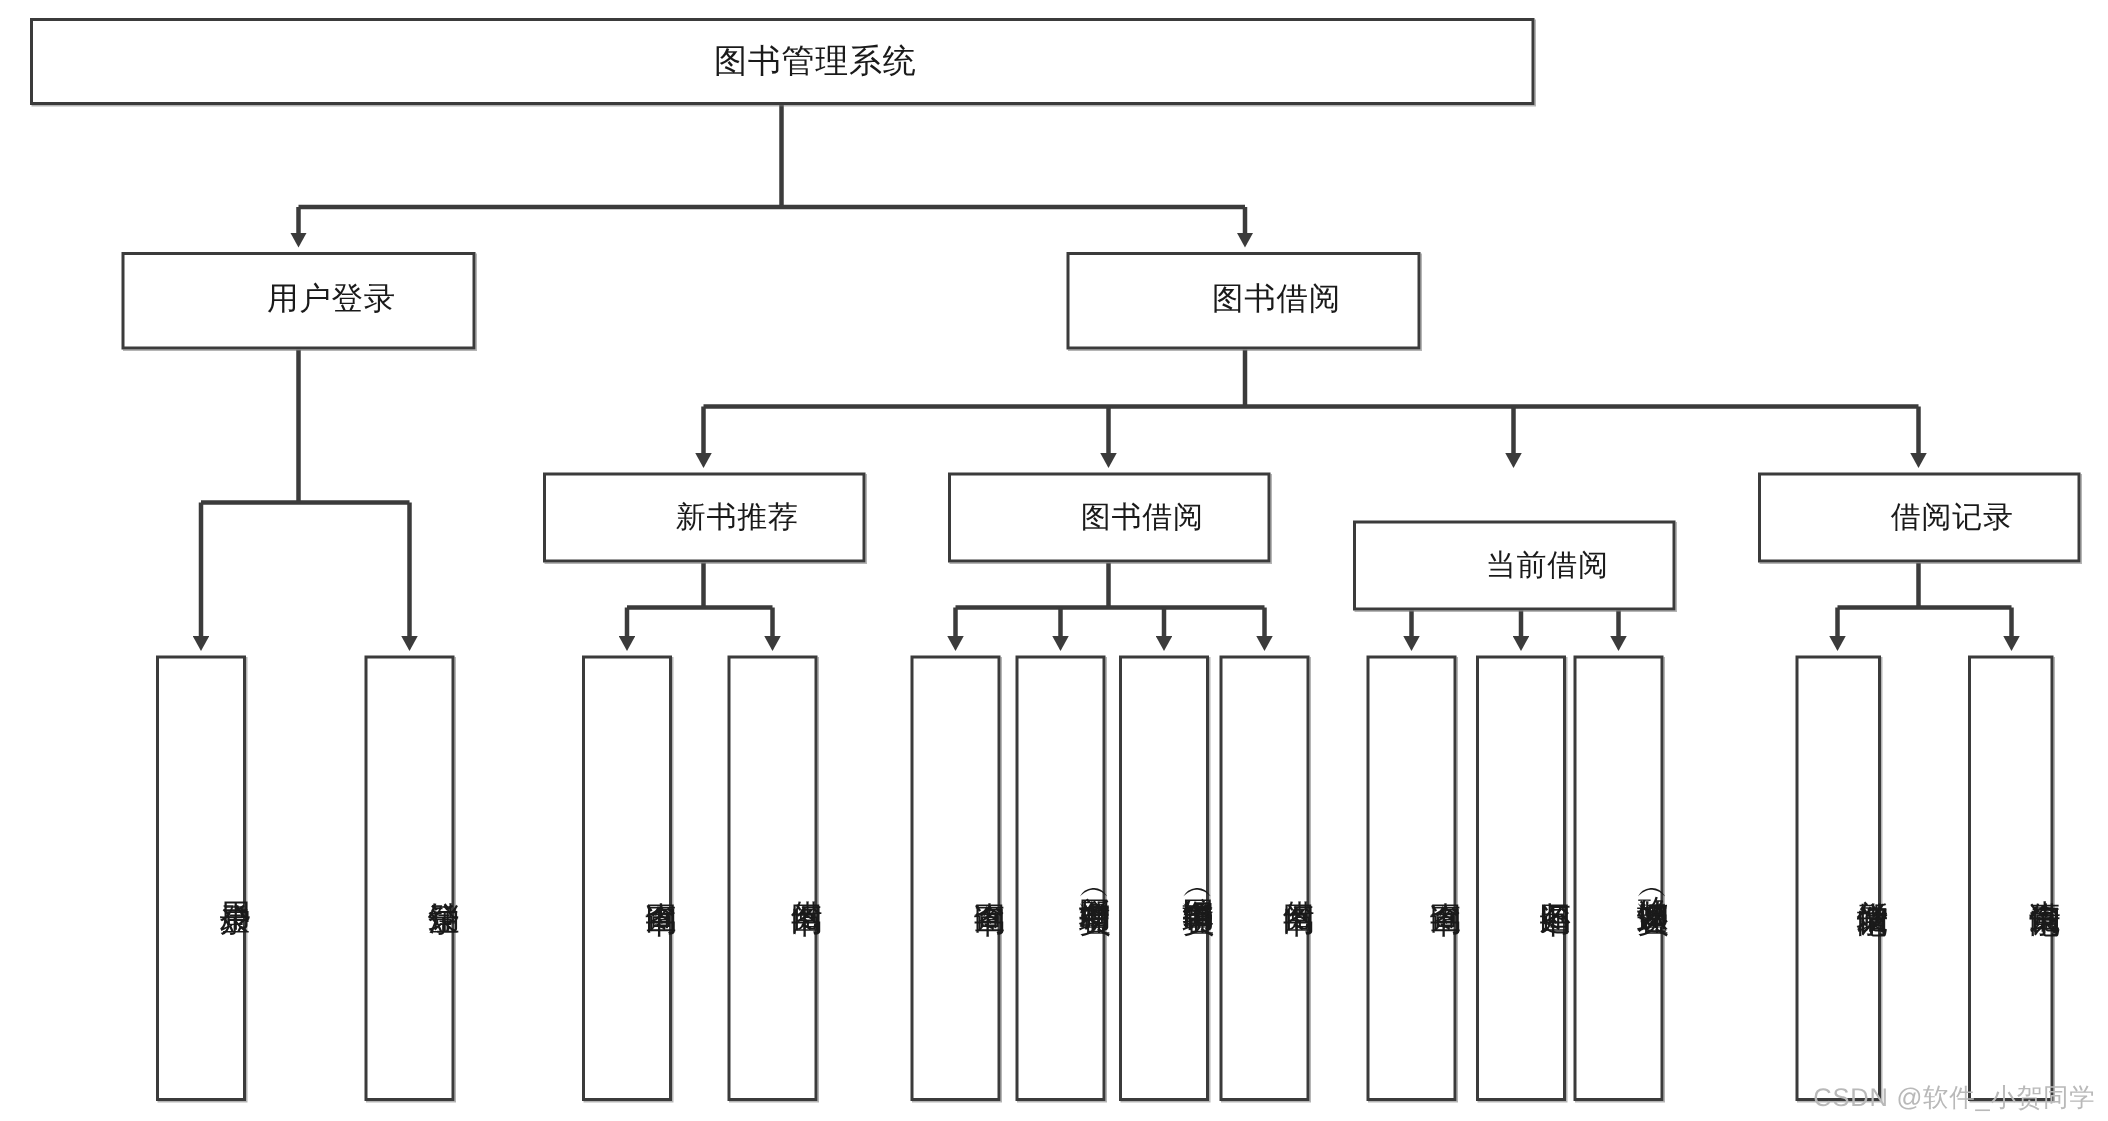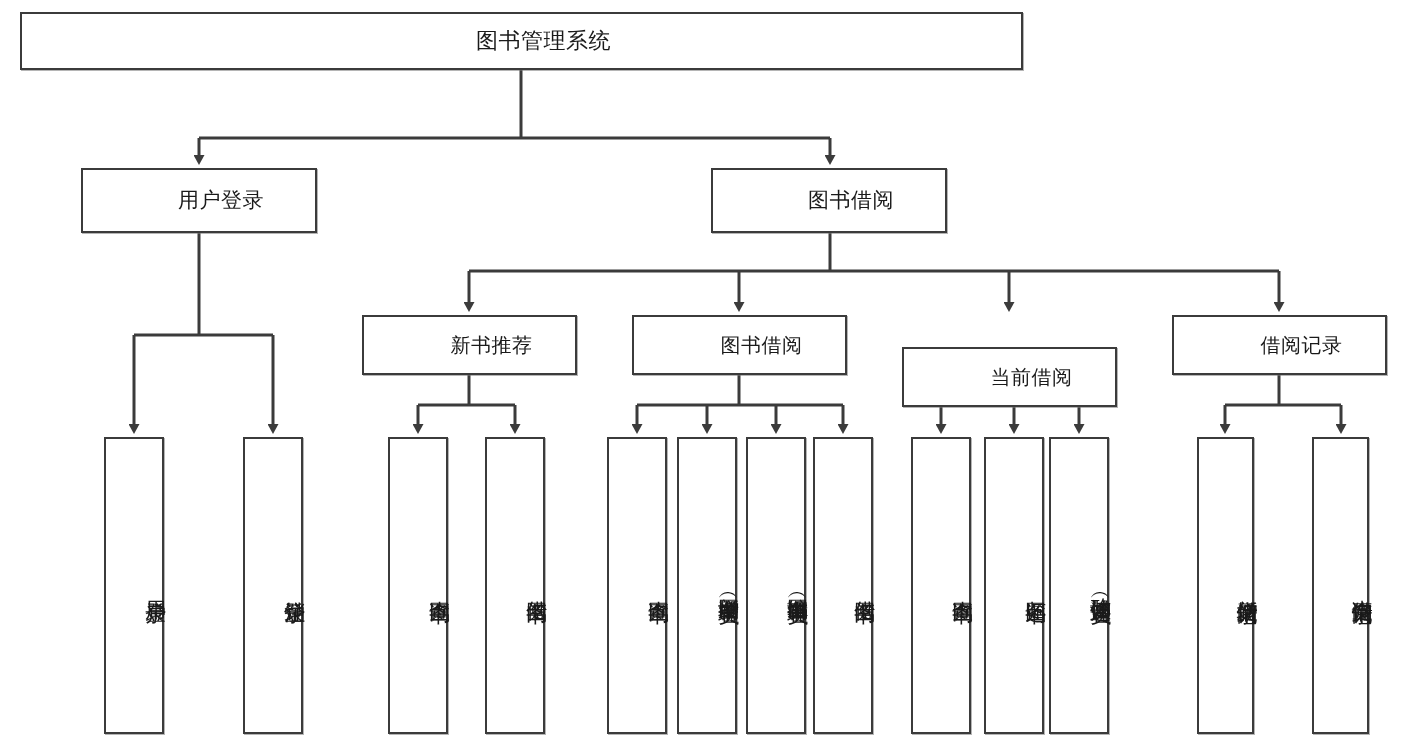--- a/index.html
+++ b/index.html
@@ -185,13 +185,14 @@
   <div class="node leaf" style="left: 1049px; top: 437px; width: 60px; height: 297px;">
     <span class="node-label">确认归还（管理员）</span>
   </div>
   <div class="node leaf" style="left: 1197px; top: 437px; width: 57px; height: 297px;">
     <span class="node-label">新增借阅记录</span>
   </div>
   <div class="node leaf" style="left: 1312px; top: 437px; width: 57px; height: 297px;">
     <span class="node-label">查询借阅记录</span>
   </div>
 
+  <div id="watermark">CSDN @软件_小贺同学</div>
 </div>
 
 </body></html>

